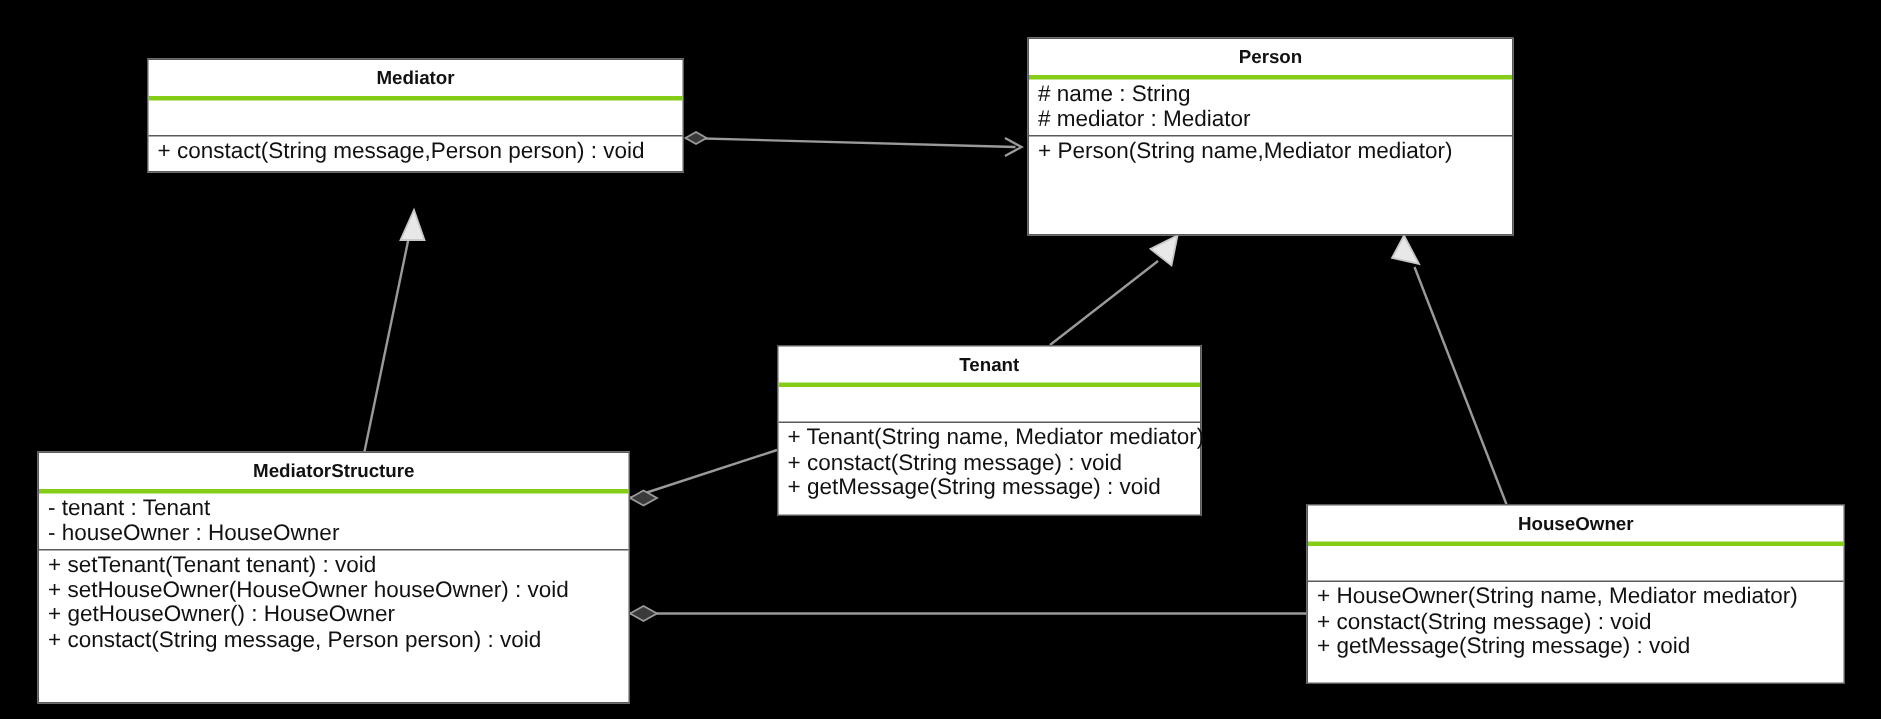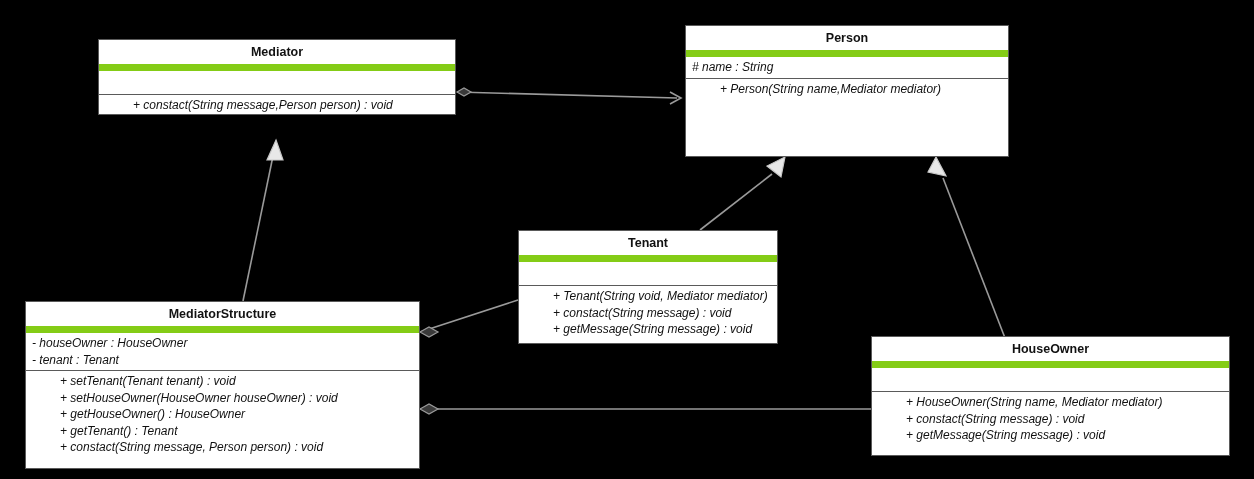--- a/index.html
+++ b/index.html
@@ -20,41 +20,39 @@
     background: #ffffff;
     border: 1px solid #5a5a5a;
     box-sizing: border-box;
     color: #111111;
   }
   .uml-title {
     text-align: center;
     font-weight: bold;
     font-size: 12.5px;
     padding: 5px 4px 5px 4px;
-    border-bottom: 7px solid #84cc16;
+    border-bottom: 3px solid #84cc16;
     box-sizing: border-box;
     line-height: 14px;
   }
   .uml-attrs {
     border-bottom: 1px solid #5a5a5a;
     box-sizing: border-box;
     padding: 2px 6px 2px 6px;
     min-height: 14px;
   }
   .uml-ops {
     box-sizing: border-box;
     padding: 2px 20px 3px 6px;
     min-height: 14px;
-    margin-left: 28px;
   }
   .uml-line {
-    font-size: 12px;
+    font-size: 15px;
     line-height: 16.5px;
     white-space: nowrap;
-    font-style: italic;
   }
   .empty-compartment {
     height: 24px;
   }
   svg.edges {
     position: absolute;
     left: 0;
     top: 0;
     width: 1254px;
     height: 479px;
@@ -93,54 +91,54 @@
     <div class="uml-attrs empty-compartment"></div>
     <div class="uml-ops">
       <div class="uml-line">+ constact(String message,Person person) : void</div>
     </div>
   </div>
 
   <div class="uml-class" style="left:685px; top:25px; width:324px; height:132px;">
     <div class="uml-title">Person</div>
     <div class="uml-attrs">
       <div class="uml-line"># name : String</div>
+      <div class="uml-line"># mediator : Mediator</div>
     </div>
     <div class="uml-ops">
       <div class="uml-line">+ Person(String name,Mediator mediator)</div>
     </div>
   </div>
 
-  <div class="uml-class" style="left:518px; top:230px; width:260px; height:114px;">
+  <div class="uml-class" style="left:518px; top:230px; width:283px; height:114px;">
     <div class="uml-title">Tenant</div>
     <div class="uml-attrs empty-compartment"></div>
     <div class="uml-ops">
-      <div class="uml-line">+ Tenant(String void, Mediator mediator)</div>
+      <div class="uml-line">+ Tenant(String name, Mediator mediator)</div>
       <div class="uml-line">+ constact(String message) : void</div>
       <div class="uml-line">+ getMessage(String message) : void</div>
     </div>
   </div>
 
   <div class="uml-class" style="left:871px; top:336px; width:359px; height:120px;">
     <div class="uml-title">HouseOwner</div>
     <div class="uml-attrs empty-compartment"></div>
     <div class="uml-ops">
       <div class="uml-line">+ HouseOwner(String name, Mediator mediator)</div>
       <div class="uml-line">+ constact(String message) : void</div>
       <div class="uml-line">+ getMessage(String message) : void</div>
     </div>
   </div>
 
   <div class="uml-class" style="left:25px; top:301px; width:395px; height:168px;">
     <div class="uml-title">MediatorStructure</div>
     <div class="uml-attrs">
+      <div class="uml-line">- tenant : Tenant</div>
       <div class="uml-line">- houseOwner : HouseOwner</div>
-      <div class="uml-line">- tenant : Tenant</div>
     </div>
     <div class="uml-ops">
       <div class="uml-line">+ setTenant(Tenant tenant) : void</div>
       <div class="uml-line">+ setHouseOwner(HouseOwner houseOwner) : void</div>
       <div class="uml-line">+ getHouseOwner() : HouseOwner</div>
-      <div class="uml-line">+ getTenant() : Tenant</div>
       <div class="uml-line">+ constact(String message, Person person) : void</div>
     </div>
   </div>
 
 </div>
 
 </body></html>

